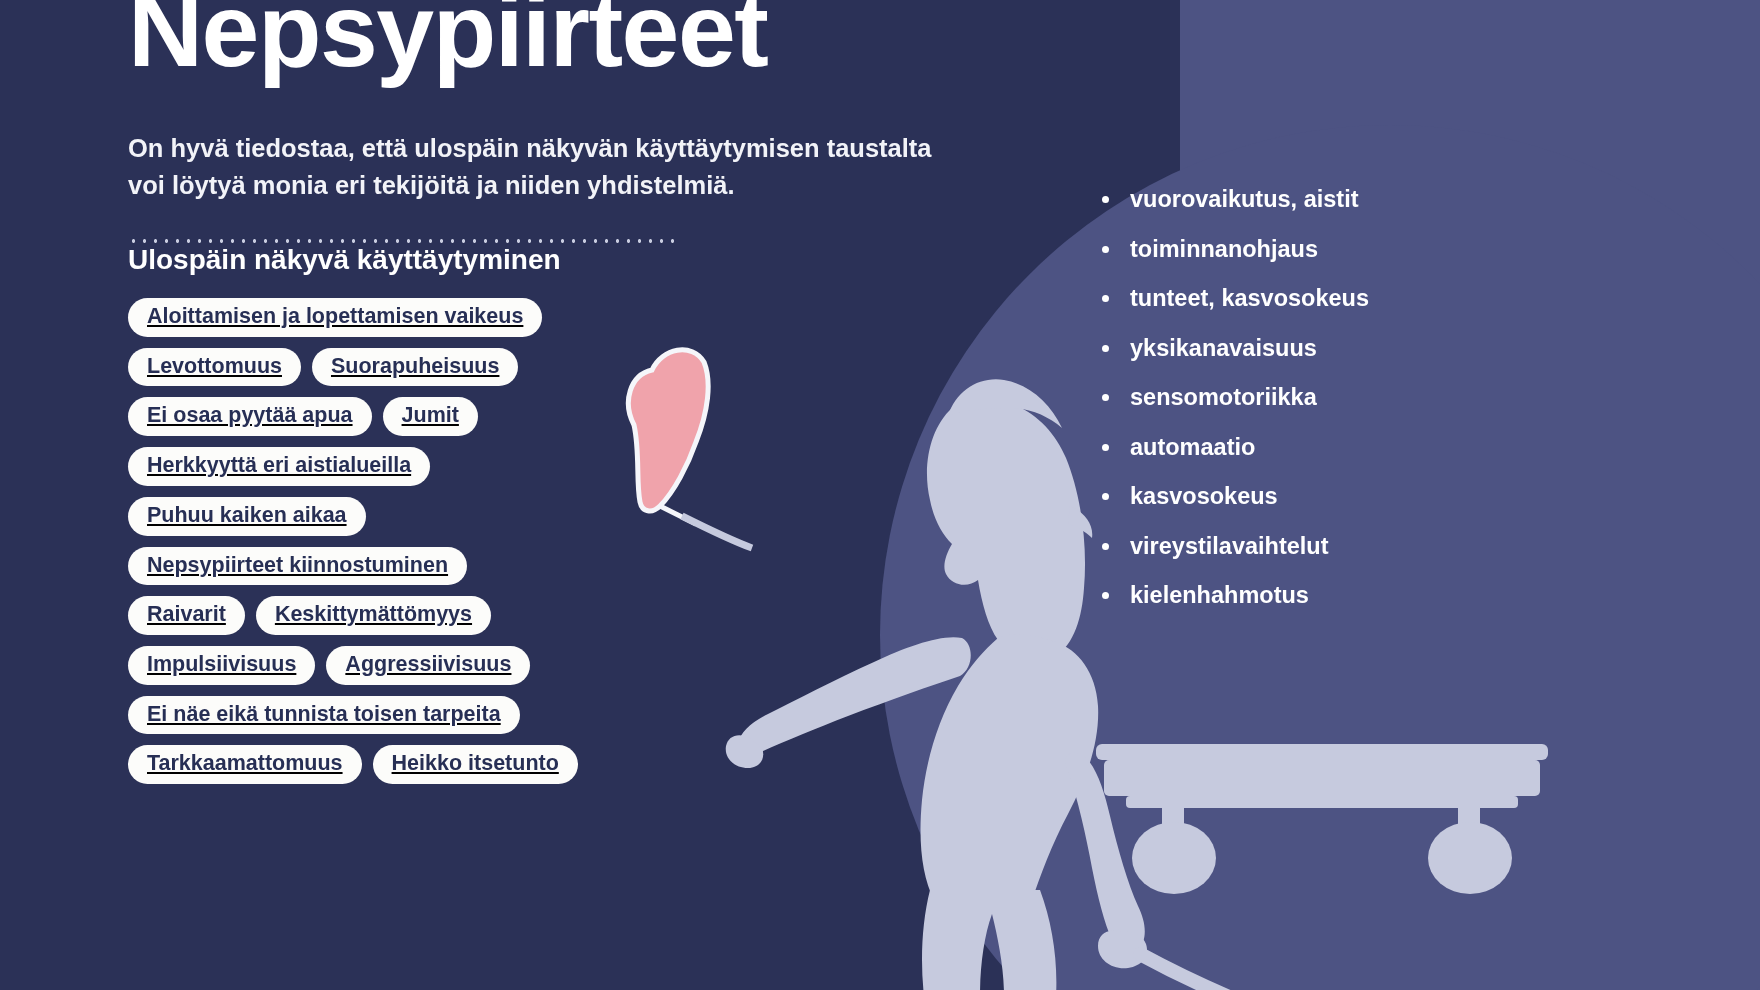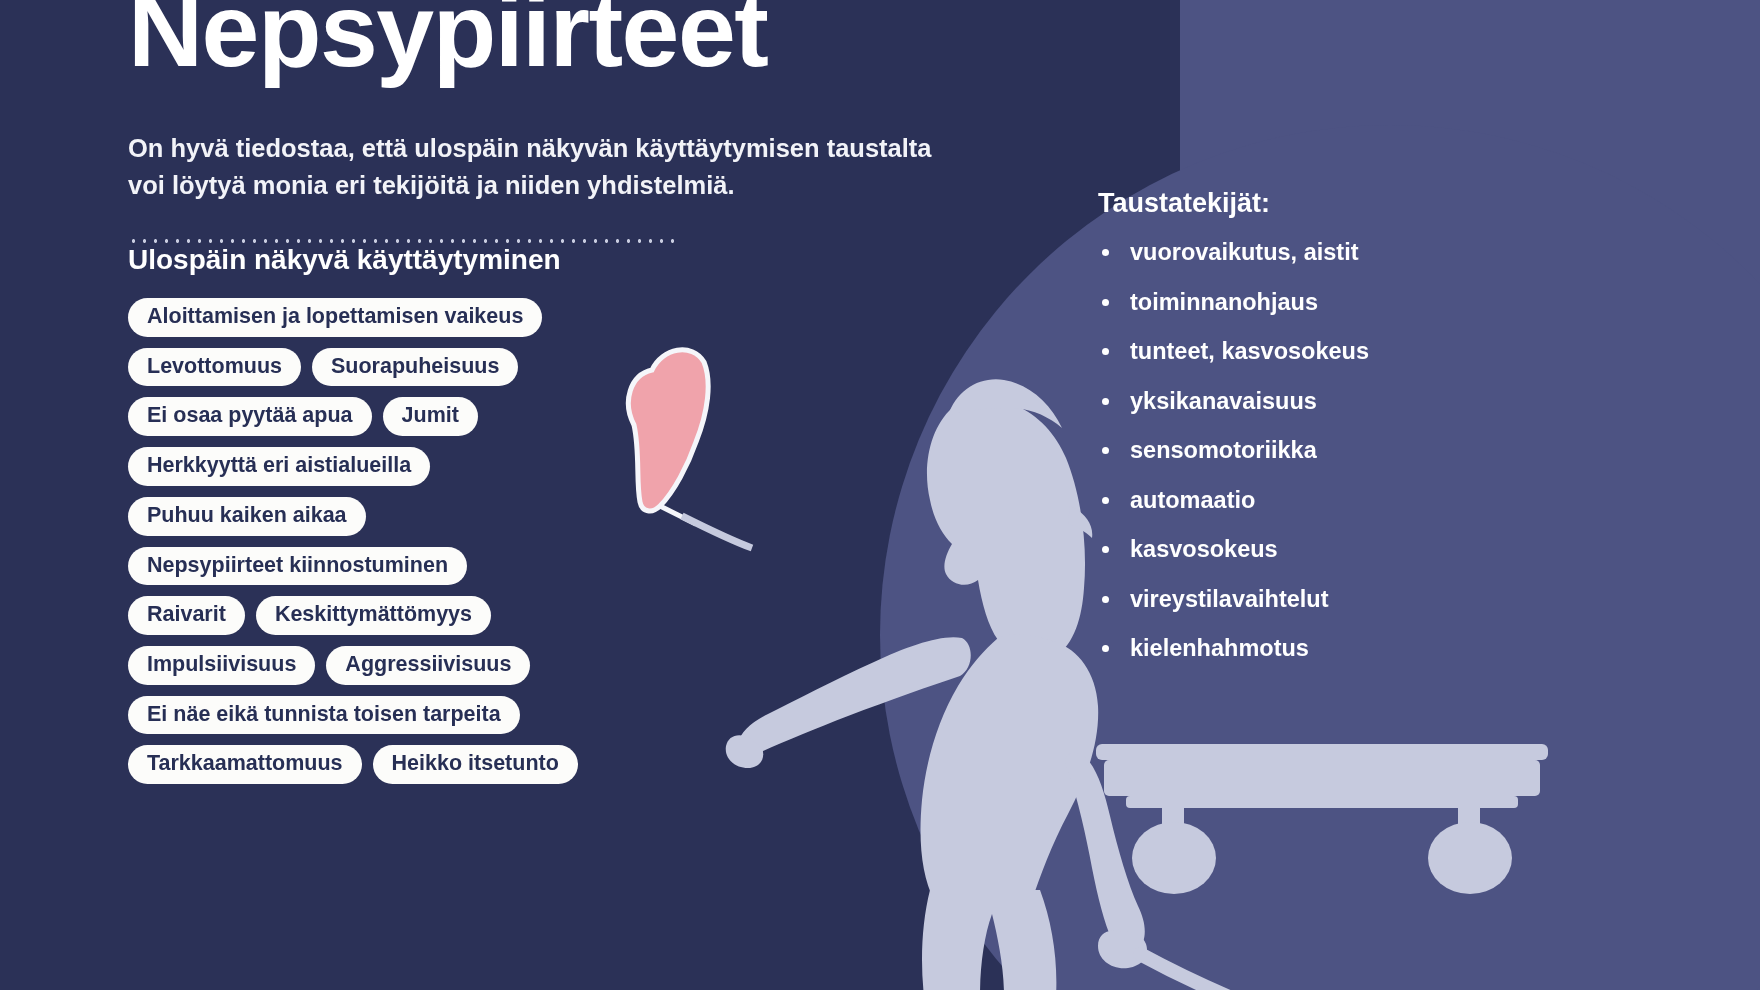--- a/index.html
+++ b/index.html
@@ -65,20 +65,21 @@
     font-size:28px;
     font-weight:bold;
   }
 
   
   #pill-rows { margin-top:22px; }
   .pill-row {
     display:flex;
     gap:11px;
     margin-bottom:11px;
+    text-decoration:underline;
   }
   .pill {
     background:#fcfcfa;
     color:#272f55;
     font-size:21.5px;
     font-weight:bold;
     border-radius:999px;
     padding:6px 19px 8px 19px;
     white-space:nowrap;
     line-height:1.15;
@@ -296,21 +297,20 @@
       <span class="pill">Ei näe eikä tunnista toisen tarpeita</span>
     </div>
     <div class="pill-row">
       <span class="pill">Tarkkaamattomuus</span>
       <span class="pill">Heikko itsetunto</span>
     </div>
   </div>
 </div>
 
 <div id="right-col">
-  <h2 id="factors-heading">Taustatekijät:</h2>
   <ul id="factors-list">
     <li>vuorovaikutus, aistit</li>
     <li>toiminnanohjaus</li>
     <li>tunteet, kasvosokeus</li>
     <li>yksikanavaisuus</li>
     <li>sensomotoriikka</li>
     <li>automaatio</li>
     <li>kasvosokeus</li>
     <li>vireystilavaihtelut</li>
     <li>kielenhahmotus</li>

